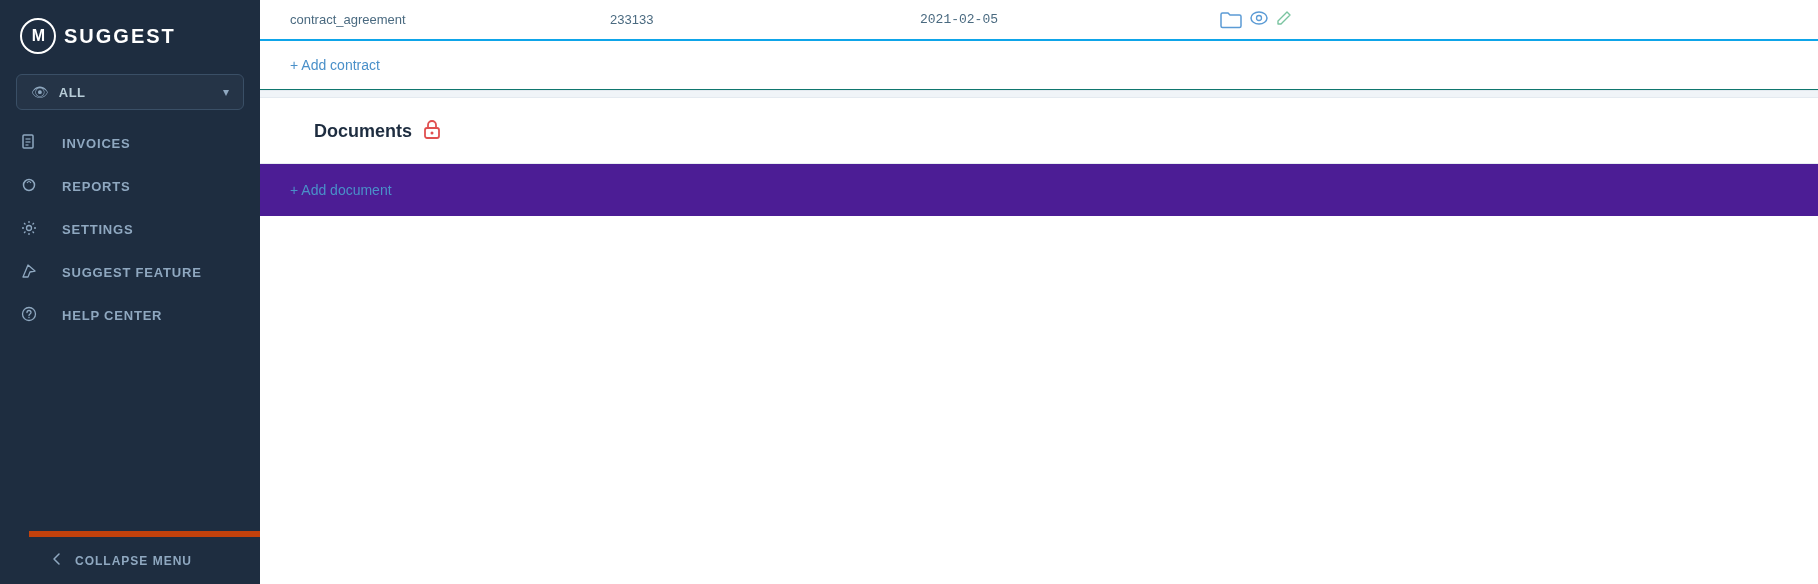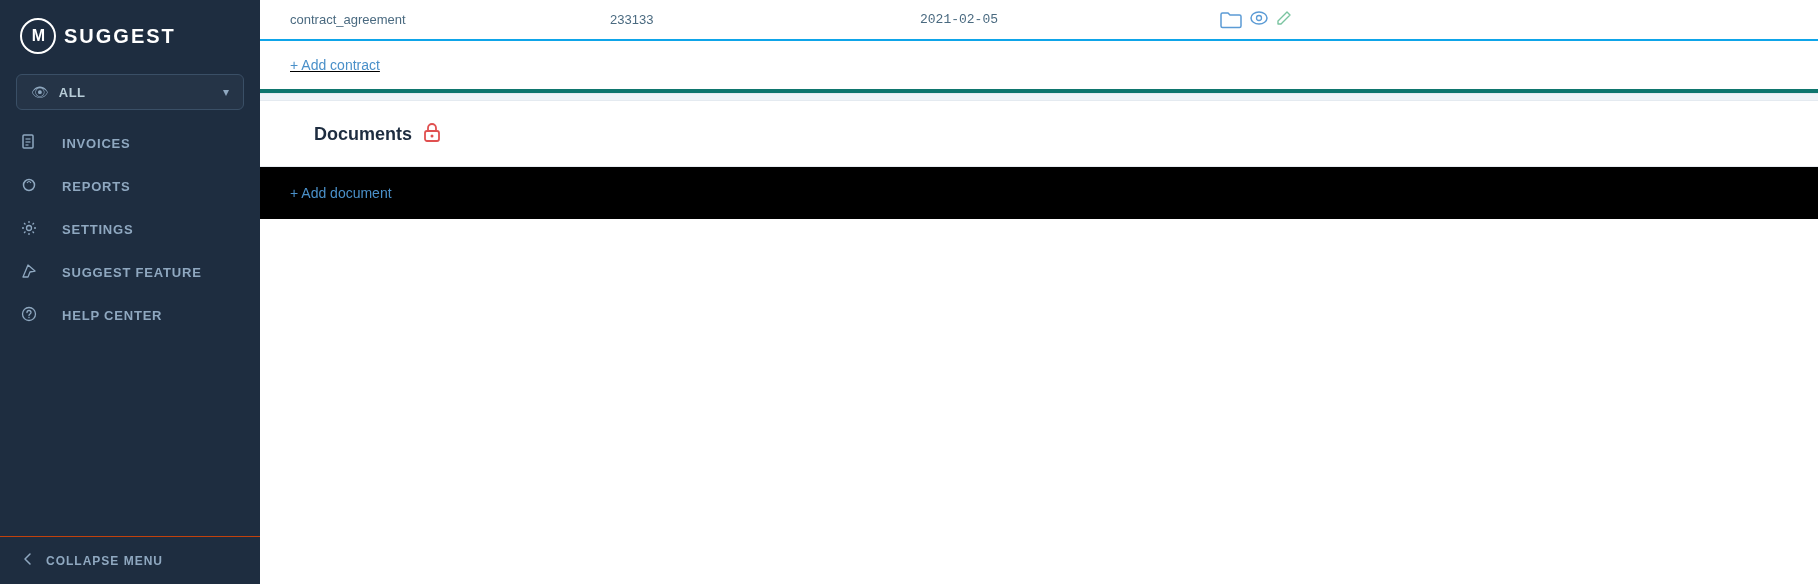--- a/index.html
+++ b/index.html
@@ -95,31 +95,32 @@
     }
 
     .nav-item .nav-icon {
       font-size: 15px;
       width: 18px;
       text-align: center;
       flex-shrink: 0;
     }
 
     .sidebar-bottom {
-      border-top: 1px solid #c2410c;
+      border-top: 6px solid #c2410c;
       padding: 14px 20px;
       display: flex;
       align-items: center;
       gap: 10px;
       cursor: pointer;
       color: #8fa8c0;
       font-size: 12px;
       font-weight: 600;
       letter-spacing: 1px;
       text-transform: uppercase;
+      margin-left: 29px;
     }
 
     
     .main-content {
       flex: 1;
       background: #fff;
       overflow-y: auto;
       display: flex;
       flex-direction: column;
     }
@@ -157,23 +158,22 @@
       display: flex;
       gap: 8px;
       align-items: center;
     }
 
     
     .add-row {
       display: flex;
       align-items: center;
       padding: 16px 30px;
-      border-bottom: 4px solid #0f766e;
+      border-bottom: 1px solid #0f766e;
       background: #fff;
-      text-decoration: underline;
     }
 
     .add-link {
       color: #4a90c9;
       font-size: 14px;
       cursor: pointer;
       font-weight: 500;
       display: flex;
       align-items: center;
       gap: 4px;
@@ -248,21 +248,21 @@
     .empty-row td {
       padding: 40px 16px;
     }
 
     
     .add-doc-row {
       display: flex;
       align-items: center;
       padding: 18px 30px;
       border-top: 1px solid #e8edf2;
-      background: #000000;
+      background: #4c1d95;
     }
   </style>
 </head>
 <body>
 
 <div class="sidebar">
   <div class="sidebar-logo">
     <div class="logo-circle">
       <span>M</span>
     </div>

